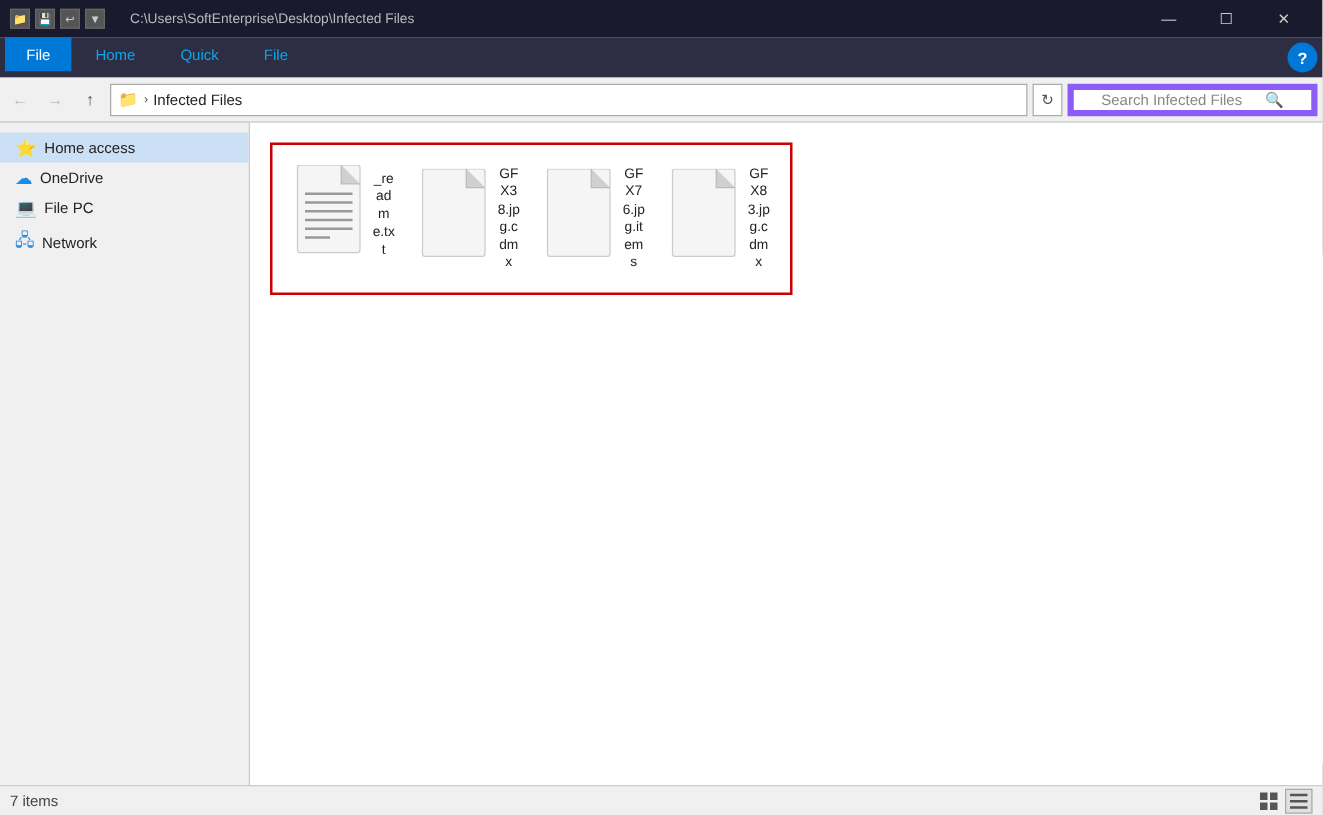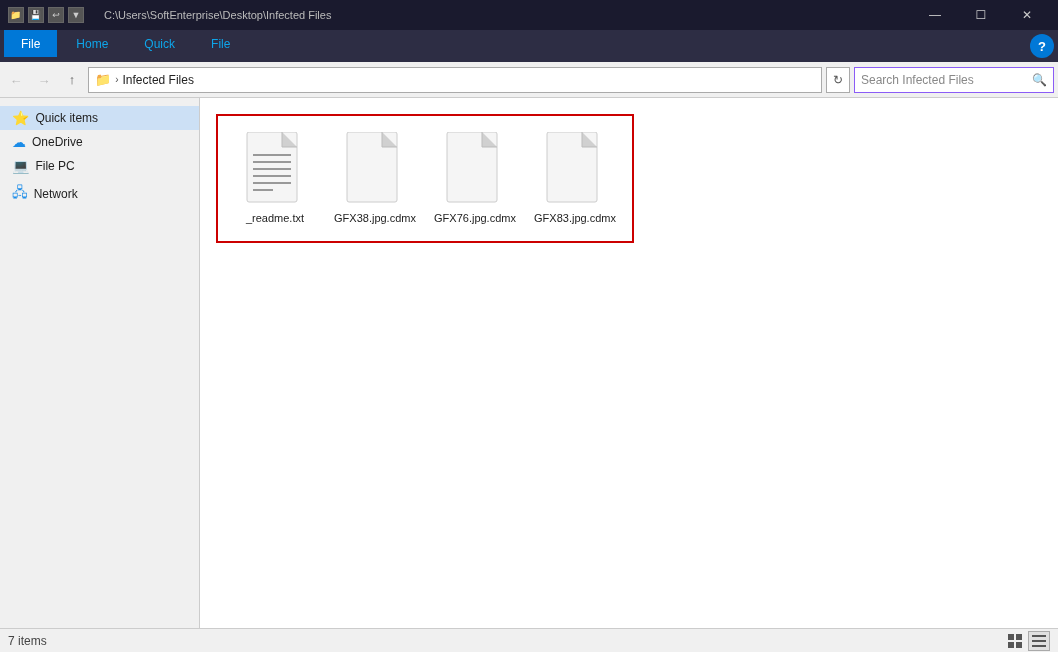--- a/index.html
+++ b/index.html
@@ -104,25 +104,25 @@
     .address-bar-refresh {
       width: 24px; height: 26px;
       border: 1px solid #aaa;
       background: white;
       display: flex; align-items: center; justify-content: center;
       color: #555; cursor: pointer; font-size: 12px;
     }
     .search-bar {
       width: 200px;
       height: 26px;
-      border: 1px solid #8b5cf6;
-      background: white;
-      display: flex;
-      align-items: center;
-      padding: 0 6px;
+      border: 5px solid #8b5cf6;
+      background: white;
+      display: flex;
+      align-items: center;
+      padding: 0 22px;
       gap: 4px;
       font-size: 12px;
       color: #888;
     }
     .search-icon { color: #555; font-size: 12px; }
 
     
     .main-area {
       display: flex;
       flex: 1;
@@ -169,21 +169,21 @@
       flex-wrap: wrap;
       gap: 10px;
       align-items: flex-start;
       border: 2px solid #cc0000;
       padding: 12px;
       background: white;
       width: fit-content;
     }
     .file-item {
       display: flex;
-      flex-direction: column;
+      flex-direction: row;
       align-items: center;
       width: 90px;
       cursor: pointer;
       padding: 4px;
       border-radius: 2px;
     }
     .file-icon {
       width: 64px;
       height: 75px;
       position: relative;
@@ -258,21 +258,21 @@
     <span data-name="search-placeholder-text" style="flex:1; color:#888; font-size:12px;">Search Infected Files</span>
     <span class="search-icon" data-name="search-icon">🔍</span>
   </div>
 </div>
 
 <div class="main-area" data-name="main-area">
 
   <div class="sidebar" data-name="sidebar">
     <div class="sidebar-item active" data-name="sidebar-item-quick-access">
       <span class="sidebar-icon yellow" data-name="star-icon">⭐</span>
-      <span data-name="sidebar-item-label-quick-access">Quick items</span>
+      <span data-name="sidebar-item-label-quick-access">Home access</span>
     </div>
     <div class="sidebar-item" data-name="sidebar-item-onedrive">
       <span class="sidebar-icon blue-cloud" data-name="cloud-icon">☁</span>
       <span data-name="sidebar-item-label-onedrive">OneDrive</span>
     </div>
     <div class="sidebar-item" data-name="sidebar-item-this-pc">
       <span class="sidebar-icon pc" data-name="computer-icon">💻</span>
       <span data-name="sidebar-item-label-this-pc">File PC</span>
     </div>
     <div class="sidebar-item" data-name="sidebar-item-network">
@@ -305,21 +305,21 @@
               <polyline points="39,0 39,15 54,15" fill="none" stroke="#bbb" stroke-width="1"></polyline>
             </svg></div>
           <div class="file-label" data-name="file-label">GFX38.jpg.cdmx</div>
         </div>
         <div class="file-item" data-name="file-item">
           <div class="file-icon" data-name="file-icon"><svg viewBox="0 0 64 75" width="64" height="75">
               <rect x="4" y="0" width="50" height="70" rx="2" fill="#f5f5f5" stroke="#ccc" stroke-width="1"></rect>
               <polygon points="39,0 54,15 39,15" fill="#d0d0d0"></polygon>
               <polyline points="39,0 39,15 54,15" fill="none" stroke="#bbb" stroke-width="1"></polyline>
             </svg></div>
-          <div class="file-label" data-name="file-label">GFX76.jpg.cdmx</div>
+          <div class="file-label" data-name="file-label">GFX76.jpg.items</div>
         </div>
         <div class="file-item" data-name="file-item">
           <div class="file-icon" data-name="file-icon"><svg viewBox="0 0 64 75" width="64" height="75">
               <rect x="4" y="0" width="50" height="70" rx="2" fill="#f5f5f5" stroke="#ccc" stroke-width="1"></rect>
               <polygon points="39,0 54,15 39,15" fill="#d0d0d0"></polygon>
               <polyline points="39,0 39,15 54,15" fill="none" stroke="#bbb" stroke-width="1"></polyline>
             </svg></div>
           <div class="file-label" data-name="file-label">GFX83.jpg.cdmx</div>
         </div>
       </div>

